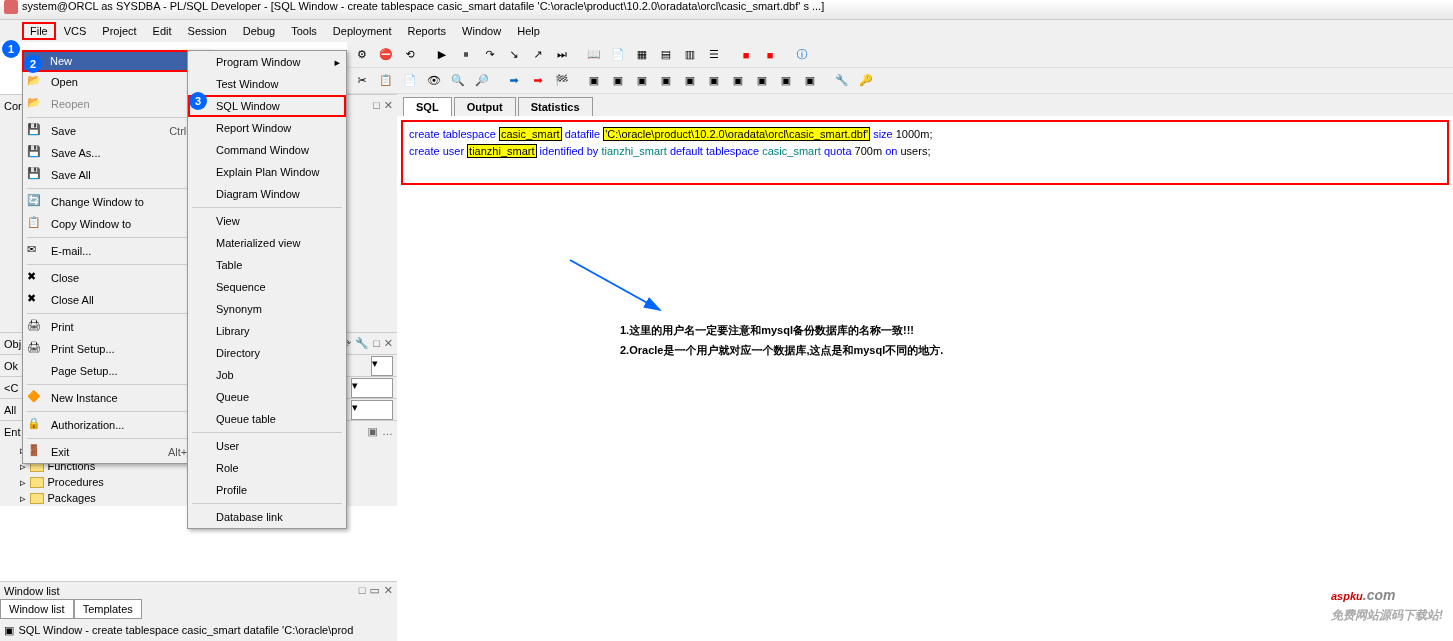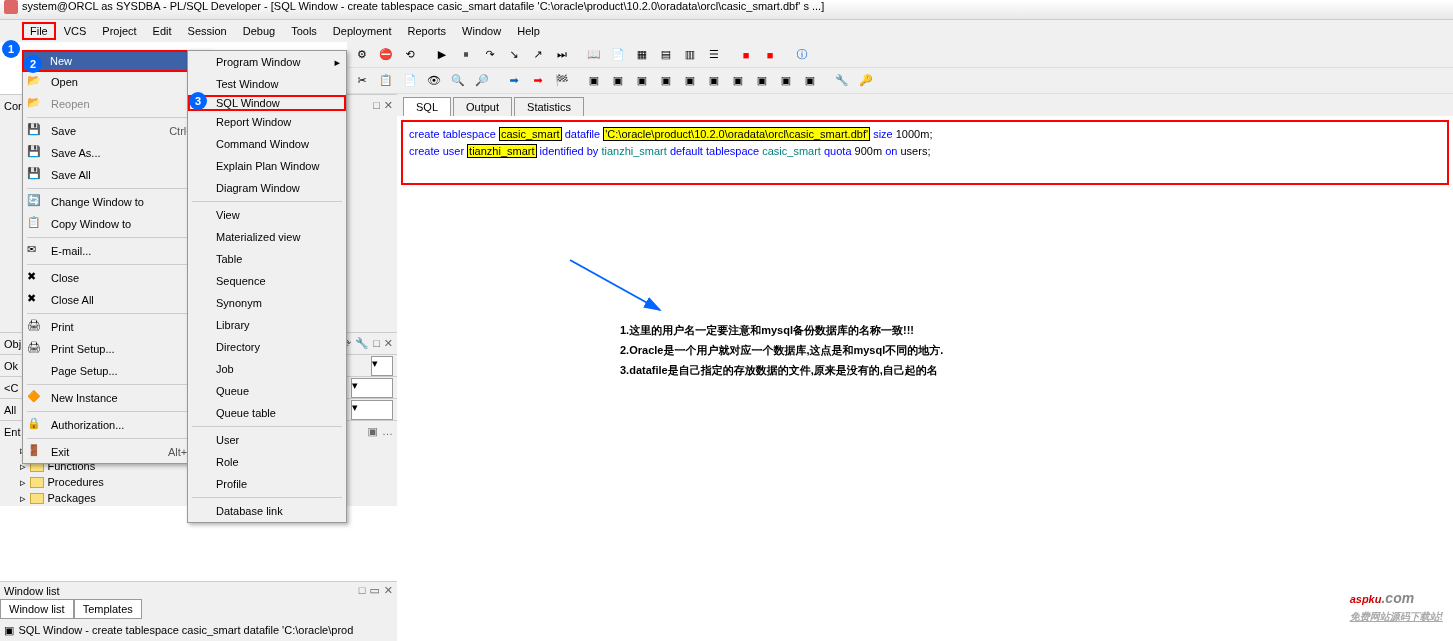--- a/index.html
+++ b/index.html
@@ -17,43 +17,43 @@
 .file-menu { position: absolute; left: 22px; top: 50px; width: 189px; background: #f0f0f0; border: 1px solid #999; box-shadow: 2px 2px 4px rgba(0,0,0,0.3); z-index: 50; }
 .file-menu .fm-item { height: 22px; display: flex; align-items: center; padding-left: 28px; cursor: pointer; position: relative; }
 .file-menu .fm-item.highlighted { background: #3d62a8; color: #fff; border: 2px solid red; height: 22px; padding-left: 26px; margin: -1px; }
 .file-menu .fm-item.disabled { color: #888; }
 .file-menu .fm-sep { height: 1px; background: #ccc; margin: 2px 4px; }
 .file-menu .fm-icon { position: absolute; left: 4px; width: 16px; height: 16px; }
 .file-menu .fm-arrow { position: absolute; right: 6px; }
 .file-menu .fm-shortcut { position: absolute; right: 10px; color: #555; }
 .new-submenu { position: absolute; left: 187px; top: 50px; width: 160px; background: #f0f0f0; border: 1px solid #999; box-shadow: 2px 2px 4px rgba(0,0,0,0.3); z-index: 50; }
 .new-submenu .ns-item { height: 22px; display: flex; align-items: center; padding-left: 28px; cursor: pointer; position: relative; }
-.new-submenu .ns-item.boxed { border: 2px solid red; height: 16px; padding-left: 26px; }
+.new-submenu .ns-item.boxed { border: 2px solid red; height: 22px; padding-left: 26px; }
 .new-submenu .ns-sep { height: 1px; background: #ccc; margin: 2px 4px; }
 .new-submenu .ns-arrow { position: absolute; right: 6px; }
 .left-panel { position: absolute; left: 0; top: 94px; width: 397px; background: #f0f0f0; }
 .left-panel .lp-row { height: 22px; border-top: 1px solid #ccc; display: flex; align-items: center; padding-left: 4px; gap: 4px; }
 .left-panel .lp-row .rt { margin-left: auto; margin-right: 4px; display: flex; gap: 4px; color: #666; }
 .tree { padding-left: 20px; }
 .tree .tn { height: 16px; display: flex; align-items: center; gap: 4px; }
 .tree .tn .folder { width: 14px; height: 11px; background: #fbe17f; border: 1px solid #caa93a; }
 .right-area { position: absolute; left: 397px; top: 94px; right: 0; background: #fff; }
 .tabs-row { height: 22px; background: #f0f0f0; display: flex; align-items: flex-end; padding-left: 6px; gap: 2px; }
-.tab { padding: 3px 12px; background: #f0f0f0; border: 1px solid #999; border-bottom: none; cursor: pointer; }
+.tab { padding: 3px 12px; background: #f0f0f0; border: 1px solid #999; border-bottom: none; cursor: pointer; font-weight: bold; }
 .tab.active { background: #fff; }
 .sql-box { margin: 4px; border: 2px solid red; padding: 4px 6px; font-family: "Courier New", monospace; font-size: 13px; line-height: 17px; background: #fff; position: relative; height: 65px; white-space: nowrap; overflow: hidden; }
 .kw-blue { color: #0000ff; }
 .kw-teal { color: #008080; }
 .hl-yellow { background: #ffff00; color: #000; border: 1px solid #000; padding: 0 1px; }
 .annotations { position: absolute; left: 620px; top: 320px; font-family: SimSun, sans-serif; font-size: 14px; font-weight: bold; line-height: 20px; }
 .arrow-svg { position: absolute; left: 560px; top: 250px; z-index: 5; }
 .watermark { position: absolute; right: 10px; bottom: 17px; font-size: 28px; font-weight: bold; font-style: italic; }
 .watermark .r { color: #cc0000; }
 .watermark .g { color: #888; font-size: 14px; }
-.watermark .sub { color: #aaa; font-size: 10px; display: block; text-align: right; text-decoration: underline; }
+.watermark .sub { color: #aaa; font-size: 12px; display: block; text-align: right; }
 .window-list-bar { position: absolute; left: 0; bottom: 42px; width: 397px; height: 18px; background: #f0f0f0; border-top: 1px solid #ccc; display: flex; align-items: center; padding-left: 4px; }
 .window-list-bar .rt { margin-left: auto; margin-right: 4px; display: flex; gap: 4px; color: #666; }
 .bottom-tabs { position: absolute; left: 0; bottom: 22px; width: 397px; height: 20px; background: #f0f0f0; display: flex; }
 .bottom-tabs .bt { padding: 3px 8px; border: 1px solid #999; background: #fff; cursor: pointer; }
 .bottom-row { position: absolute; left: 0; bottom: 0; width: 397px; height: 22px; background: #f0f0f0; display: flex; align-items: center; padding-left: 4px; gap: 4px; }
 .combo { position: absolute; left: 350px; height: 20px; border: 1px solid #999; background: #fff; }
 </style>
 </head>
 <body>
 
@@ -366,40 +366,39 @@
       <span class="kw-blue">create</span>
       <span class="kw-blue">user</span>
       <span class="hl-yellow">tianzhi_smart</span>
       <span class="kw-blue">identified</span>
       <span class="kw-blue">by</span>
       <span class="kw-teal">tianzhi_smart</span>
       <span class="kw-blue">default</span>
       <span class="kw-blue">tablespace</span>
       <span class="kw-teal">casic_smart</span>
       <span class="kw-blue">quota</span>
-      <span>900m</span>
+      <span>700m</span>
       <span class="kw-blue">on</span>
       <span>users;</span>
     </div>
   </div>
 </div>
 
 <svg class="arrow-svg" width="120" height="80">
   <defs>
       <marker id="ah" markerWidth="10" markerHeight="10" refX="8" refY="3" orient="auto">
         <path d="M0,0 L0,6 L9,3 z" fill="#0066ff"></path>
       </marker>
     </defs>
   <line x1="10" y1="10" x2="100" y2="60" stroke="#0066ff" stroke-width="2" marker-end="url(#ah)"></line>
 </svg>
 
 <div class="annotations">
   <div>1.这里的用户名一定要注意和mysql备份数据库的名称一致!!!</div>
   <div>2.Oracle是一个用户就对应一个数据库,这点是和mysql不同的地方.</div>
-  <div>3.datafile是自己指定的存放数据的文件,原来是没有的,自己起的名</div>
 </div>
 
 <div class="window-list-bar">
   <span>Window list</span>
   <span class="rt">
       <span>□</span>
       <span>▭</span>
       <span>✕</span>
     </span>
 </div>

